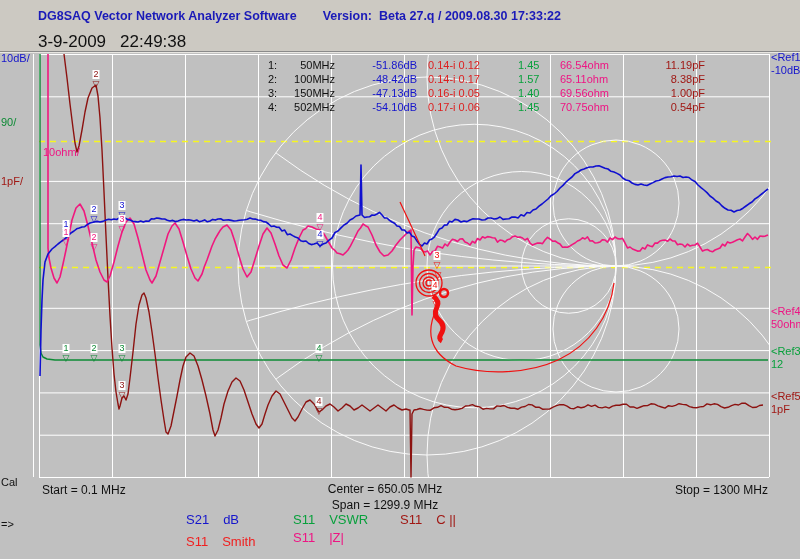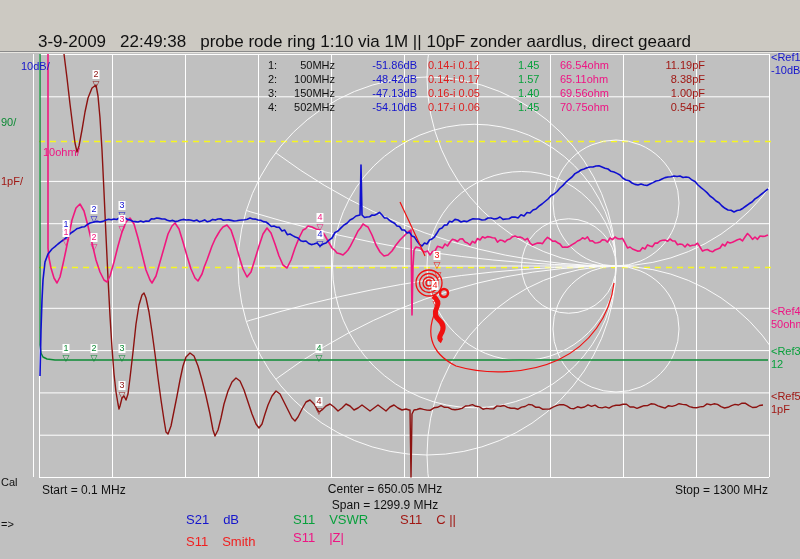--- a/index.html
+++ b/index.html
@@ -30,22 +30,22 @@
   .chip{position:absolute;transform:translate(-50%,-100%);text-align:center;pointer-events:none;}
   .chip .n{display:inline-block;font-size:9px;line-height:9px;background:#ffffff;padding:0 1px;}
   .chip .t{display:block;font-size:9px;line-height:7px;}
 </style>
 </head>
 <body>
 
 <div id="screen">
 
   <div id="hdr">
-    <div id="title"><span class="gap"></span></div>
-    <div id="infoline"><span>3-9-2009</span><span class="gap"></span><span>22:49:38</span><span class="gap"></span><span>probe rode ring 1:10 via 1M || 10pF zonder aardlus, direct geaard</span></div>
+    <div id="title"><span>DG8SAQ Vector Network Analyzer Software</span><span class="gap"></span><span>Version:  Beta 27.q / 2009.08.30 17:33:22</span></div>
+    <div id="infoline"><span>3-9-2009</span><span class="gap"></span><span>22:49:38</span><span class="gap"></span></div>
   </div>
   <div id="hdr-groove-d"></div>
   <div id="hdr-groove-l"></div>
 
   <svg id="plot-svg" width="800" height="559" viewBox="0 0 800 559">
       <line x1="33.5" y1="54" x2="33.5" y2="477" stroke="#fff" stroke-width="1"></line>
       <line x1="39.5" y1="54" x2="39.5" y2="477" stroke="#fff" stroke-width="1"></line>
       <line x1="112.5" y1="54" x2="112.5" y2="477" stroke="#fff" stroke-width="1"></line>
       <line x1="185.5" y1="54" x2="185.5" y2="477" stroke="#fff" stroke-width="1"></line>
       <line x1="258.5" y1="54" x2="258.5" y2="477" stroke="#fff" stroke-width="1"></line>
@@ -122,21 +122,21 @@
       <div class="chip" style="left: 437px; top: 269px; color: rgb(240, 16, 16);"><span class="n">3</span><span class="t">▽</span></div>
       <div class="chip" style="left: 438px; top: 279px; color: rgb(240, 16, 16);">
         <span class="t">▽</span>
       </div>
       <div class="chip" style="left: 435px; top: 299px; color: rgb(240, 16, 16);"><span class="n">4</span><span class="t">▽</span></div>
       <div class="chip" style="left: 436px; top: 308px; color: rgb(240, 16, 16);">
         <span class="t">▽</span>
       </div>
     </div>
 
-  <div class="lbl" style="top:60px;color:#1414cc;padding-left:20px;">10dB/</div>
+  <div class="lbl" style="top:52px;color:#1414cc;">10dB/</div>
   <div class="lbl" style="top:116px;color:#0c8a34;">90/</div>
   <div class="lbl" style="top:146px;color:#ee1483;padding-left:42px;">10ohm/</div>
   <div class="lbl" style="top:175px;color:#a01814;">1pF/</div>
   <div class="lbl" style="top:476px;color:#101010;">Cal</div>
   <div class="lbl" style="top:518px;color:#101010;">=&gt;</div>
 
   <div class="ref" style="top:51px;color:#1414cc;"><span>&lt;Ref1</span><br><span>-10dB</span></div>
   <div class="ref" style="top:305px;color:#ee1483;"><span>&lt;Ref4</span><br><span>50ohm</span></div>
   <div class="ref" style="top:345px;color:#08a03c;"><span>&lt;Ref3</span><br><span>12</span></div>
   <div class="ref" style="top:390px;color:#a01814;"><span>&lt;Ref5</span><br><span>1pF</span></div>

